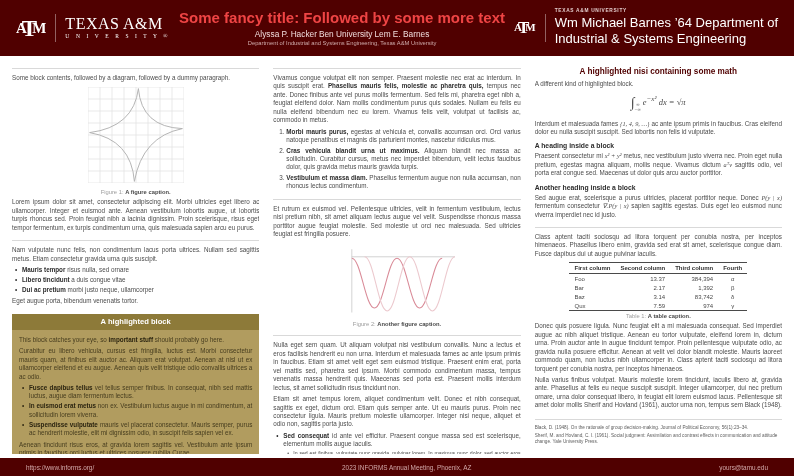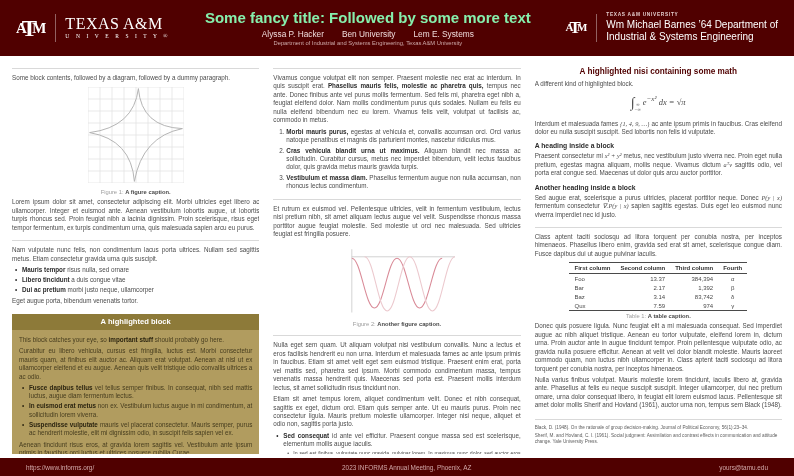--- a/index.html
+++ b/index.html
@@ -12,26 +12,26 @@
   .atm{display:flex;align-items:center;font-family:"Liberation Serif",serif;font-weight:bold;color:#fff;line-height:1;}
   .atm .lt{font-size:15px;}
   .atm .lt-t{font-size:23px;margin:0 -5px;position:relative;z-index:1;}
   .atm-sm .lt{font-size:11px;}
   .atm-sm .lt-t{font-size:17px;margin:0 -4px;}
   .vdiv{width:1px;height:28px;background:rgba(255,255,255,.38);}
   .wordmark{color:#fff;font-family:"Liberation Serif",serif;line-height:1;}
   .wm1{font-size:16px;font-weight:normal;letter-spacing:.5px;}
   .wm2{font-size:5.5px;letter-spacing:2.6px;margin-top:2px;}
   #header-center{flex:1;text-align:center;padding:0 8px;}
-  .poster-title{color:#86efac;font-weight:bold;font-size:15px;line-height:1.1;}
-  .authors{margin-top:2px;font-size:8.3px;color:#f0dcdc;display:flex;justify-content:center;gap:18px;}
+  .poster-title{color:#ef4444;font-weight:bold;font-size:15px;line-height:1.1;}
+  .authors{margin-top:2px;font-size:8.3px;color:#f0dcdc;display:flex;justify-content:center;gap:2px;}
   .affil{margin-top:1px;font-size:5.8px;color:#cfabab;}
   .right-text{color:#fff;line-height:1.25;}
   .right-univ{font-size:4.8px;font-weight:bold;letter-spacing:.7px;color:#e3cccc;margin-bottom:1px;}
-  .right-dept{font-size:10px;}
+  .right-dept{font-size:13px;}
   
   #main{flex:1 1 auto;display:flex;gap:14px;padding:4px 12px 2px;overflow:hidden;}
   .col{flex:1;min-width:0;overflow:hidden;}
   .rule{border-top:1px solid #d9d9d9;margin:8px 0 5px;}
   p{margin:3px 0;font-size:6.3px;line-height:1.34;text-align:justify;}
   .lead{font-weight:bold;color:#2c2c2c;}
   ul.bullets{margin:3px 0;padding-left:3px;list-style:none;}
   ul.bullets>li{position:relative;padding-left:7px;margin:1.5px 0;font-size:6.3px;line-height:1.34;text-align:justify;}
   ul.bullets>li::before{content:"\2022";position:absolute;left:0;color:#2c2c2c;}
   ul.subbullets{margin:1px 0 1px 2px;padding-left:2px;list-style:none;}
@@ -90,21 +90,21 @@
         <div class="wm1">TEXAS A&amp;M</div>
         <div class="wm2">U N I V E R S I T Y ®</div>
       </div>
     </div>
 
     <div id="header-center">
       <div class="poster-title">Some fancy title: Followed by some more text</div>
       <div class="authors">
         <span>Alyssa P. Hacker</span>
         <span>Ben University</span>
-        <span>Lem E. Systems</span>
+        <span>Lem E. Barnes</span>
       </div>
       <div class="affil">Department of Industrial and Systems Engineering, Texas A&amp;M University</div>
     </div>
 
     <div class="logo-group">
       <div class="atm atm-sm">
         <span class="lt">A</span>
         <span class="lt lt-t">T</span>
         <span class="lt">M</span>
       </div>

